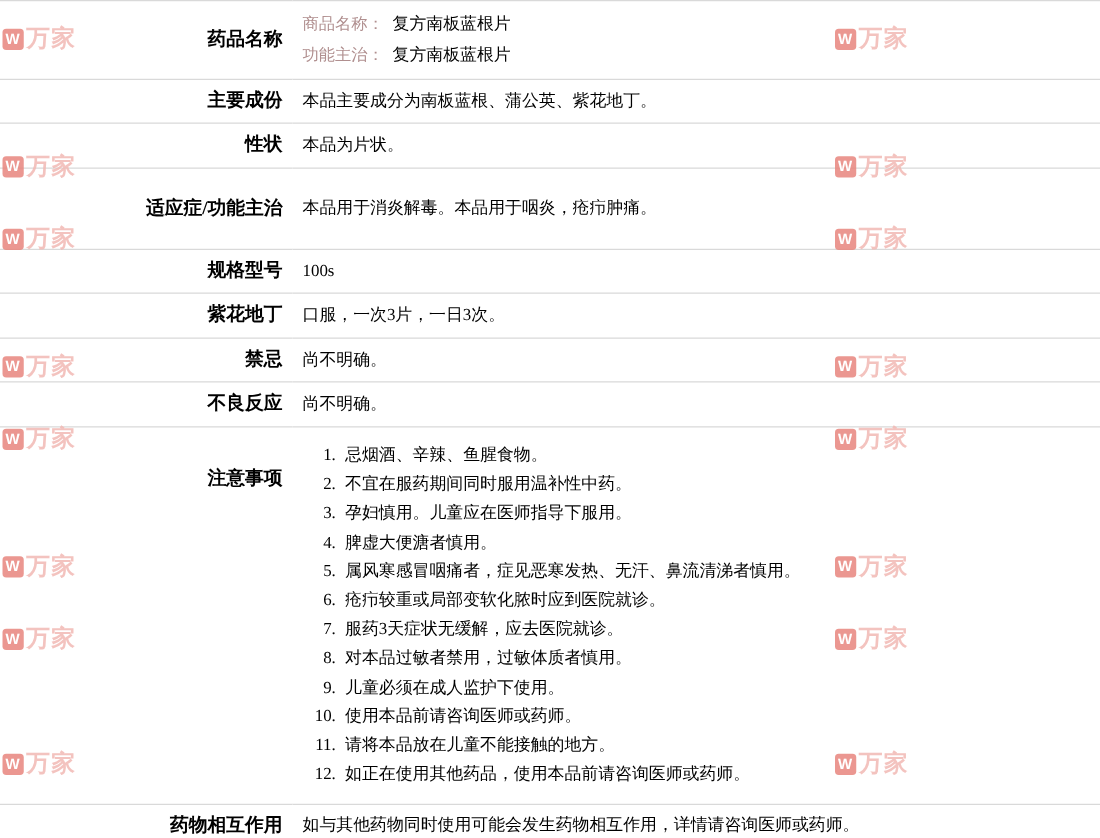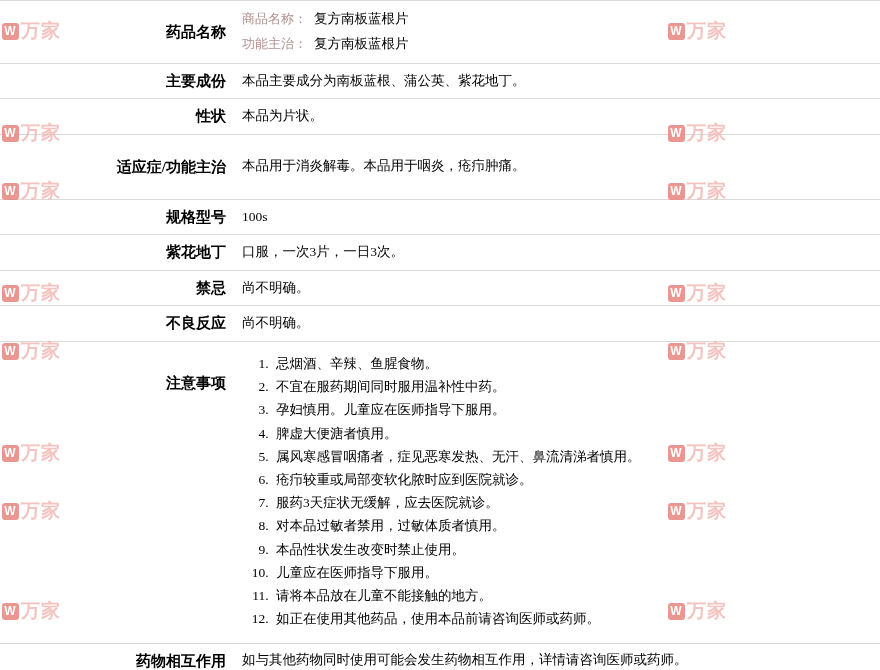--- a/index.html
+++ b/index.html
@@ -165,22 +165,22 @@
       <td class="value" style="vertical-align:top; padding-top:10px; padding-bottom:12px;">
         <ol class="notes">
           <li>忌烟酒、辛辣、鱼腥食物。</li>
           <li>不宜在服药期间同时服用温补性中药。</li>
           <li>孕妇慎用。儿童应在医师指导下服用。</li>
           <li>脾虚大便溏者慎用。</li>
           <li>属风寒感冒咽痛者，症见恶寒发热、无汗、鼻流清涕者慎用。</li>
           <li>疮疖较重或局部变软化脓时应到医院就诊。</li>
           <li>服药3天症状无缓解，应去医院就诊。</li>
           <li>对本品过敏者禁用，过敏体质者慎用。</li>
-          <li>本品性状发生改变时禁止使用。</li>
-          <li>儿童应在医师指导下服用。</li>
+          <li>儿童必须在成人监护下使用。</li>
+          <li>使用本品前请咨询医师或药师。</li>
           <li>请将本品放在儿童不能接触的地方。</li>
           <li>如正在使用其他药品，使用本品前请咨询医师或药师。</li>
         </ol>
       </td>
     </tr>
 
     <tr>
       <td class="label">药物相互作用</td>
       <td class="value">如与其他药物同时使用可能会发生药物相互作用，详情请咨询医师或药师。</td>
     </tr>

